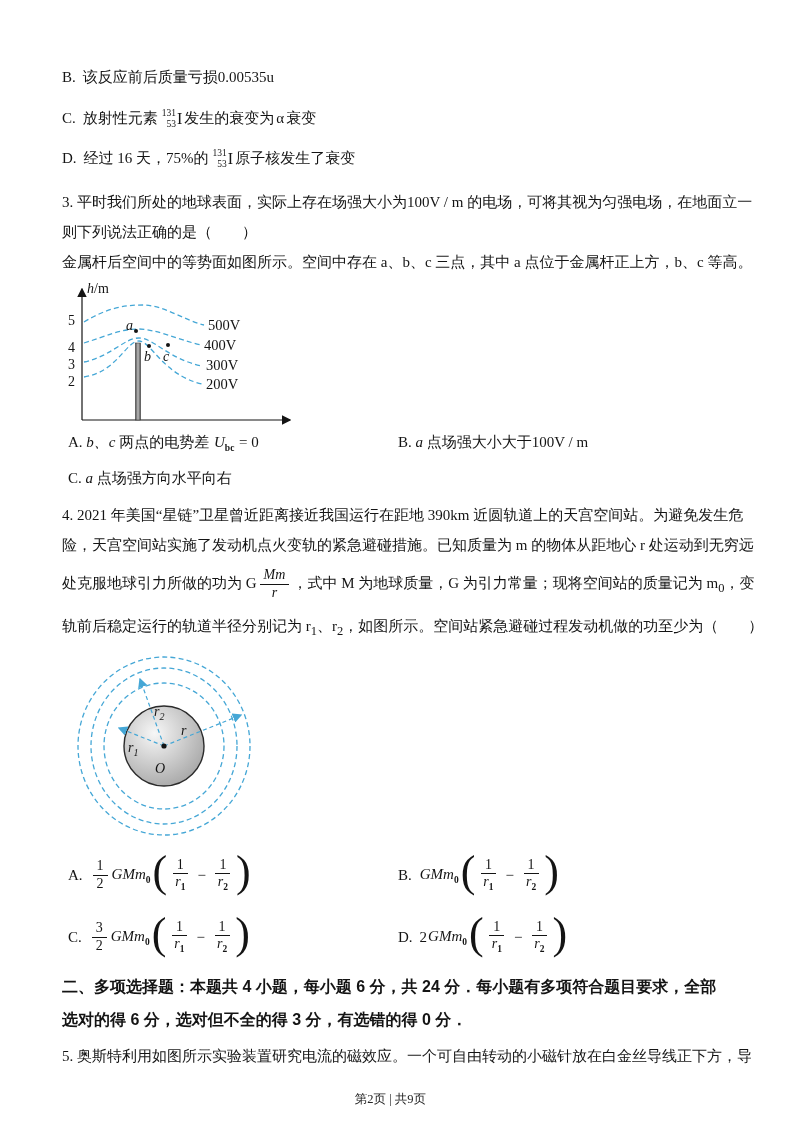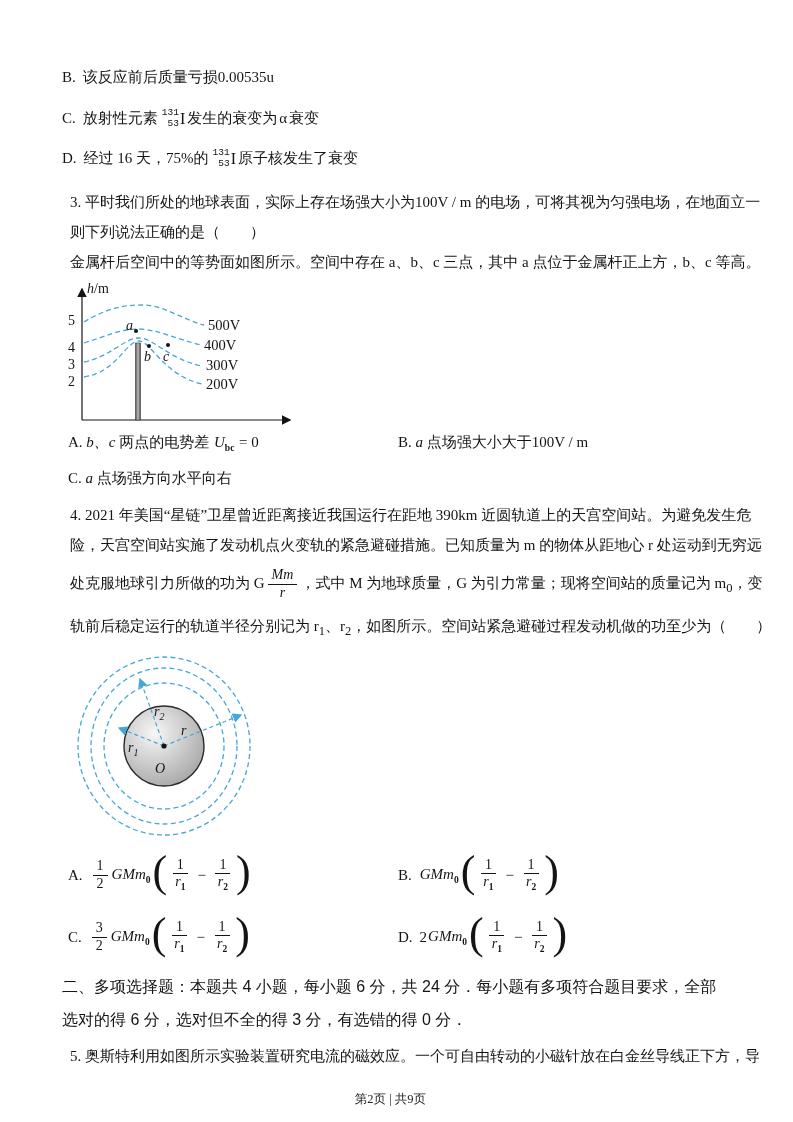--- a/index.html
+++ b/index.html
@@ -1,31 +1,31 @@
 <!DOCTYPE html>
 <html><head>
 <meta charset="utf-8">
 <style>
   html,body{margin:0;padding:0;background:#ffffff;}
   .page{
     position:relative;width:793px;height:1122px;background:#fff;
     font-family:"Liberation Serif","DejaVu Serif",serif;color:#141414;
     box-sizing:border-box;padding:64px 58px 0 62px;overflow:hidden;
   }
-  .pline{font-size:15px;line-height:30px;white-space:nowrap;margin-left:8px;}
+  .pline{font-size:15px;line-height:30px;white-space:nowrap;}
   .q2line{font-size:15px;line-height:27px;white-space:nowrap;display:flex;align-items:center;}
   .q2line.first{margin-bottom:14px;}
   .q2line.mid{margin-bottom:13px;}
   .q2line.last{margin-bottom:15px;}
   .olabel{margin-right:7px;}
   .it{font-style:italic;}
   .alpha{vertical-align:2px;margin:0 2px;}
   
   .iso{display:inline-flex;flex-direction:column;align-items:flex-end;
-       font-size:9.5px;line-height:1.1;margin:0 1px 0 4px;font-family:Liberation Mono, monospace;}
+       font-size:9.5px;line-height:1.1;margin:0 1px 0 4px;}
   .isosym{font-size:16px;margin-right:2px;}
   
   .frac{display:inline-flex;flex-direction:column;align-items:center;
         vertical-align:middle;font-size:14px;line-height:1.2;margin:0 3px;}
   .frac .num{border-bottom:1.2px solid #141414;padding:0 4px;text-align:center;}
   .frac .den{padding:0 4px;text-align:center;}
   .frac sub,.mvar sub{font-size:9.5px;font-weight:bold;}
   .tall{line-height:46px;}
   
   .optgrid{display:grid;grid-template-columns:330px 1fr;row-gap:16px;
@@ -33,21 +33,21 @@
   .optgrid .opt{white-space:nowrap;}
   .optgrid4{display:grid;grid-template-columns:330px 1fr;row-gap:8px;
             margin:4px 0 6px 6px;font-size:15px;}
   .optgrid4 .opt{display:flex;align-items:center;height:54px;white-space:nowrap;}
   .mexpr{display:inline-flex;align-items:center;}
   .mvar{margin:0 1px;}
   .bp{font-size:44px;line-height:40px;font-weight:300;margin:0 1px;
       transform:translateY(-3px);}
   .minus{margin:0 5px;}
   
-  .sechead{font-family:"Liberation Sans","DejaVu Sans",sans-serif;font-weight:normal;
+  .sechead{font-family:"Liberation Sans","DejaVu Sans",sans-serif;font-weight:bold;
            font-size:16px;line-height:33px;margin-top:0;white-space:nowrap;}
   .q5{margin-top:5px;}
   
   .fig{display:block;}
   .fig3{margin:2px 0 0 0;}
   .fig4{margin:6px 0 0 6px;}
   svg text{font-family:"Liberation Serif","DejaVu Serif",serif;font-size:14px;fill:#141414;}
   .flabel{font-size:14.5px;}
   .dash{fill:none;stroke-width:1.3;stroke-dasharray:5 3.2;}
   .rad{fill:none;stroke-width:1.2;stroke-dasharray:4 3;}

